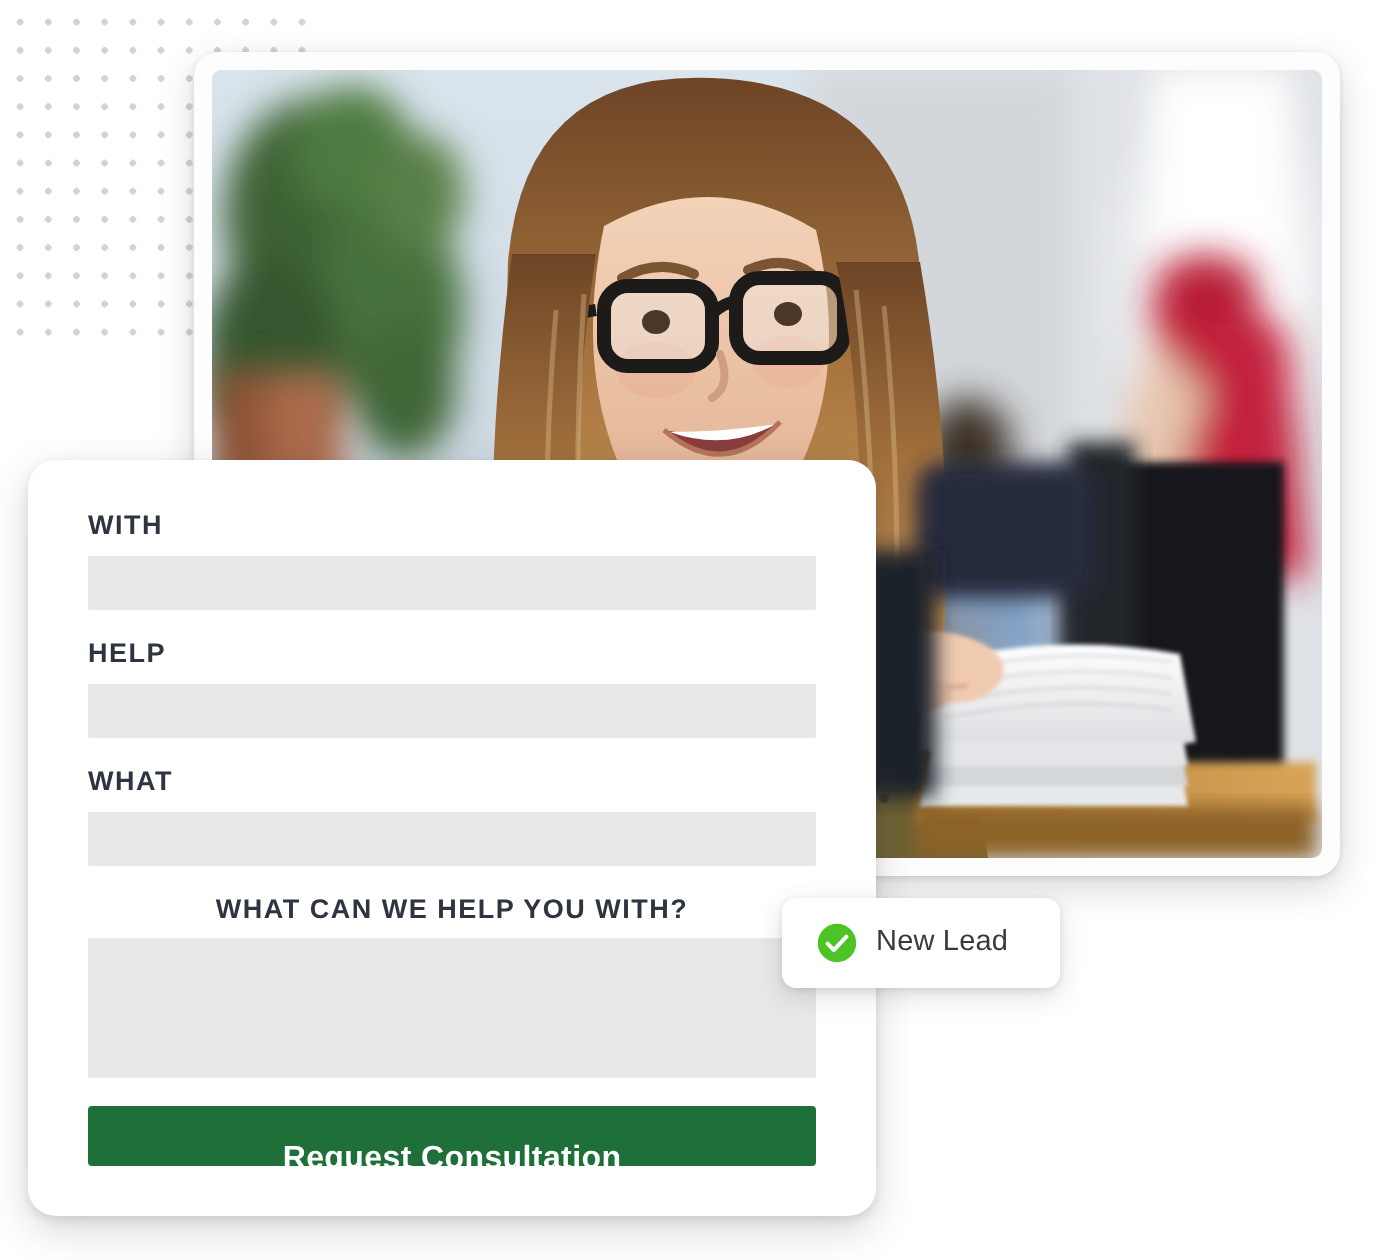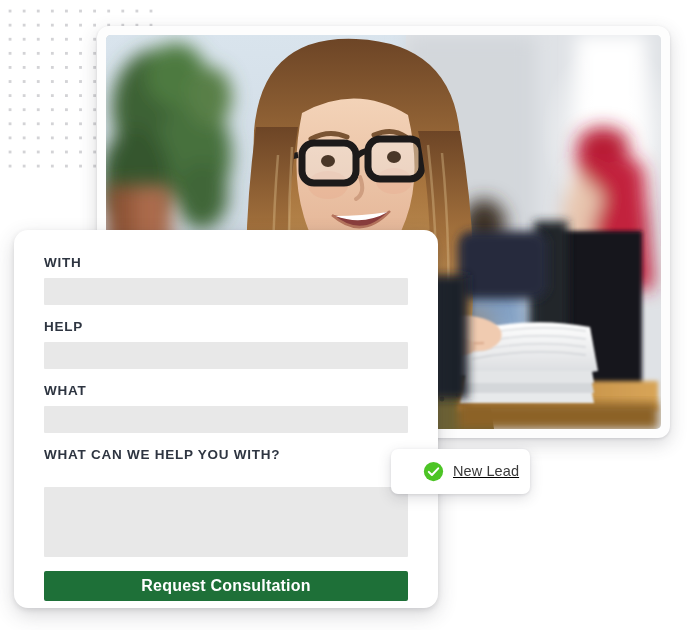--- a/index.html
+++ b/index.html
@@ -108,55 +108,54 @@
     border-radius: 1px;
     box-sizing: border-box;
     margin: 0 0 14px 0;
     padding: 7px 8px;
     font-family: "Liberation Sans", sans-serif;
     font-size: 13px;
     color: #2e3541;
     resize: none;
     outline: none;
   }
-  .label-helpwith { margin-bottom: 25px; }
+  .label-helpwith { margin-bottom: 7px; text-align: center; }
 
   .submit-button {
     display: block;
     width: 100%;
     height: 30px;
     background: #1e7038;
     color: #ffffff;
     border: none;
     border-radius: 2px;
     font-family: "Liberation Sans", sans-serif;
     font-size: 16px;
     font-weight: bold;
     letter-spacing: 0.2px;
     cursor: pointer;
     line-height: 30px;
-    padding: 0;
+    padding: 12px;
   }
 
   
   .lead-toast {
     position: absolute;
     left: 391px;
     top: 449px;
     width: 139px;
     height: 45px;
     background: #ffffff;
     border-radius: 7px;
     display: flex;
     align-items: center;
-    padding-left: 32px;
+    padding-left: 17px;
     box-sizing: border-box;
     box-shadow: 0 4px 13px rgba(60,60,70,0.17), 0 1px 3px rgba(60,60,70,0.12);
     z-index: 6;
-    text-decoration: underline;
   }
   .check-icon {
     width: 21px;
     height: 21px;
     flex: 0 0 21px;
     margin-right: 9px;
     display: block;
   }
   .lead-label {
     font-size: 14.5px;

